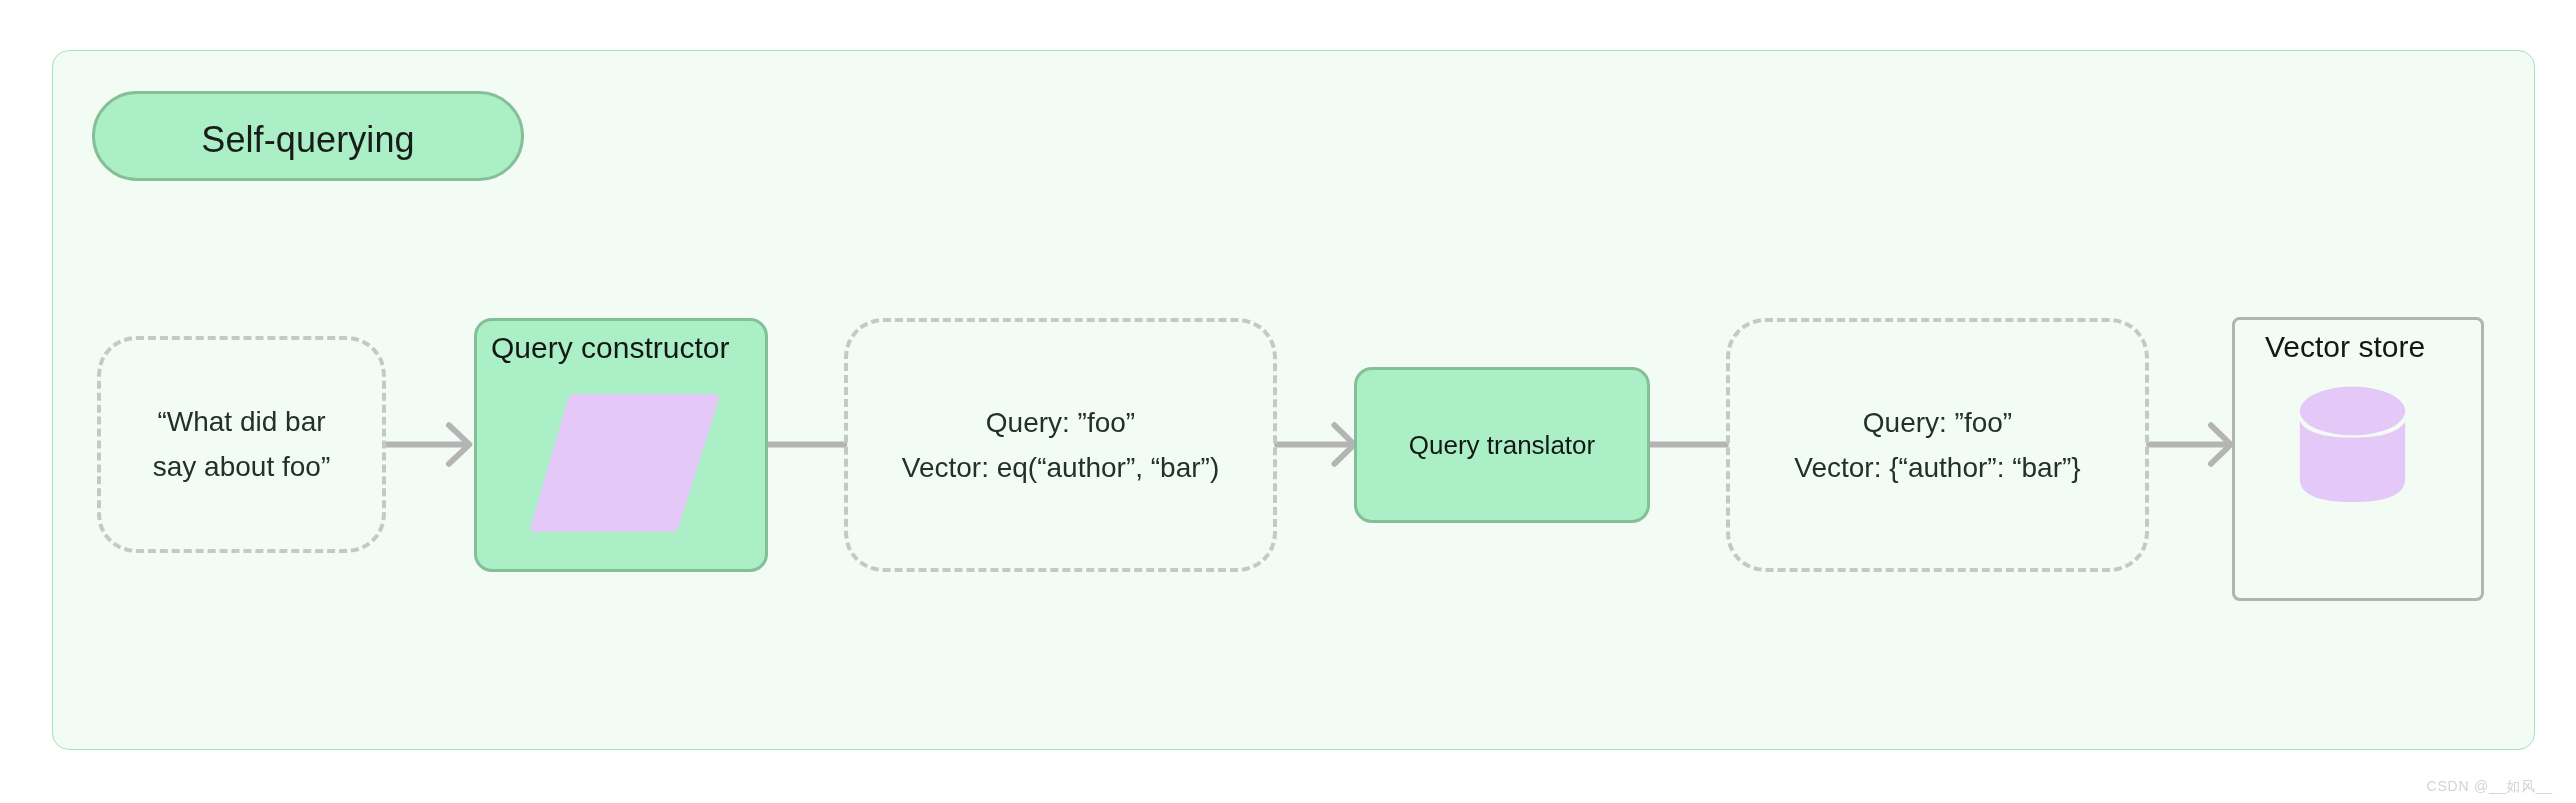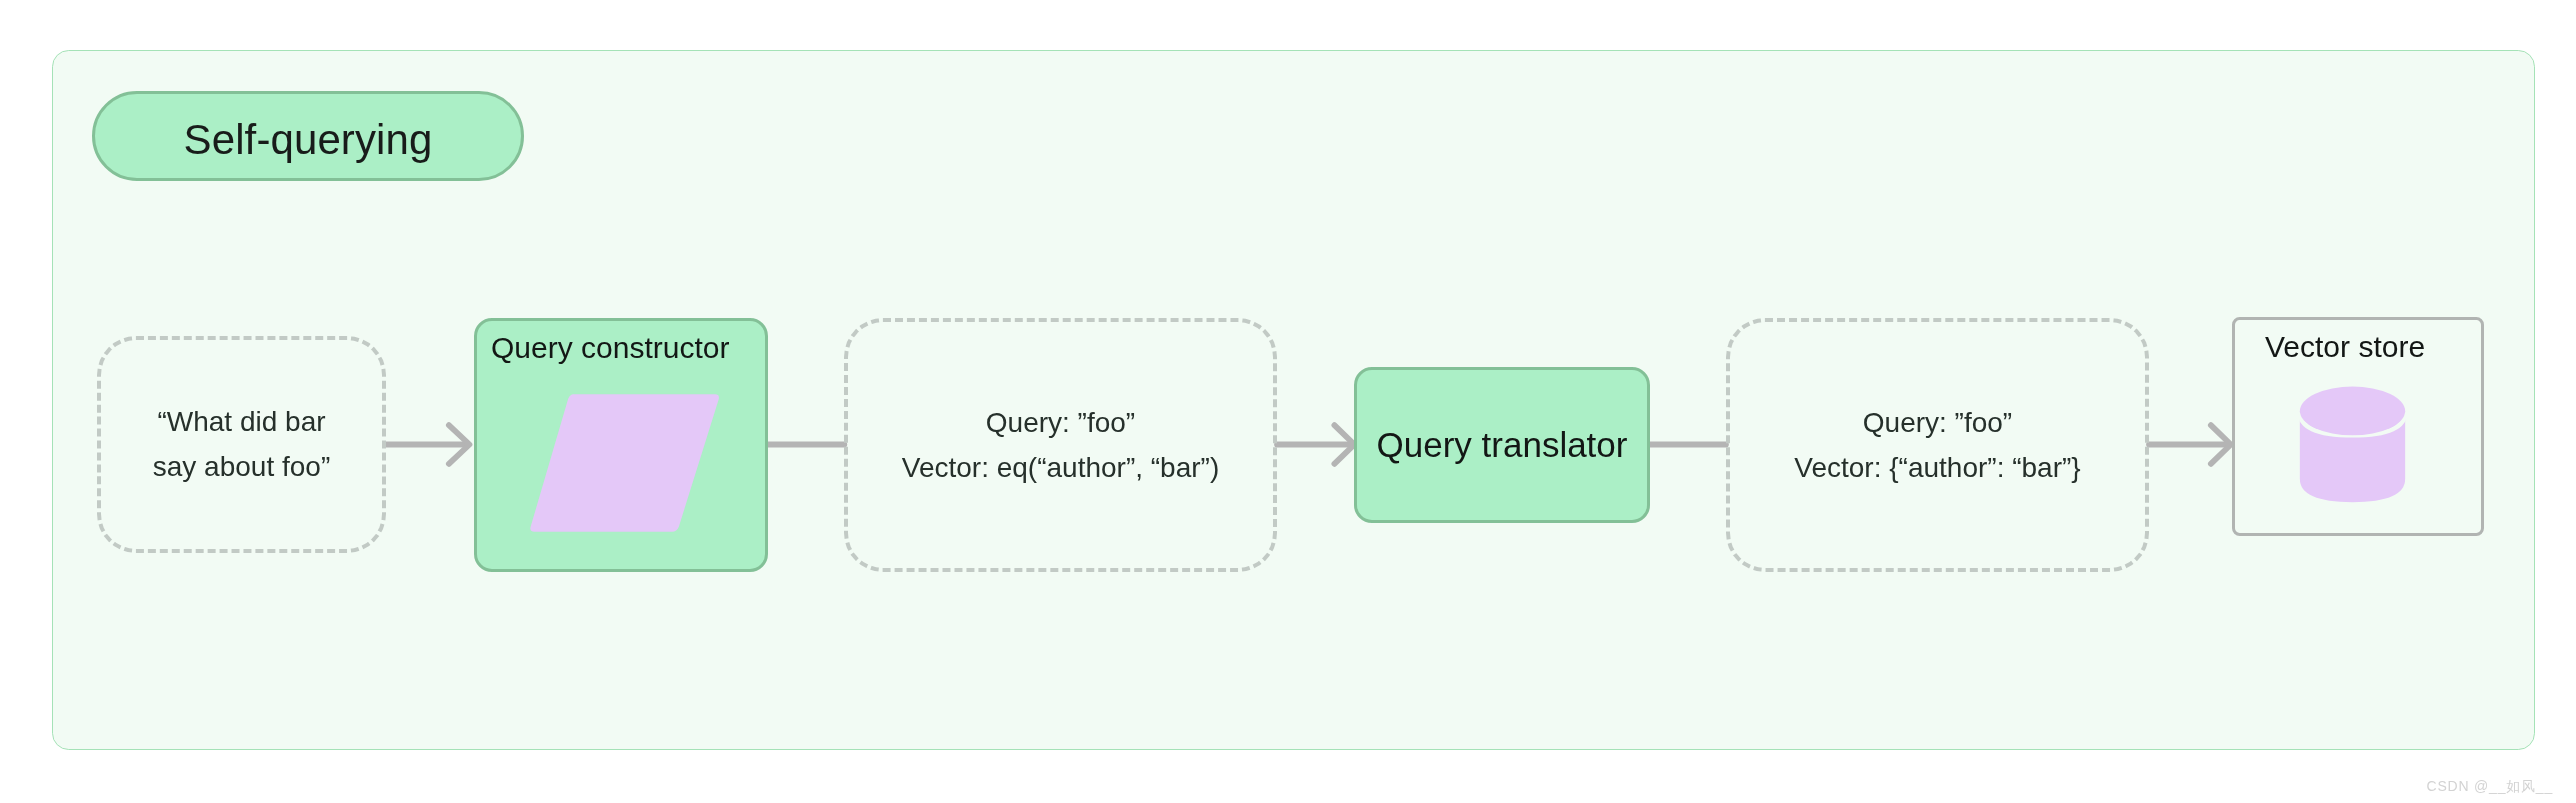--- a/index.html
+++ b/index.html
@@ -44,21 +44,21 @@
     height: 90px;
     box-sizing: border-box;
     background: #abefc6;
     border: 3.9px solid #83c097;
     border-radius: 45px;
     display: flex;
     align-items: center;
     justify-content: center;
   }
   .title-pill .pill-text {
-    font-size: 42px;
+    font-size: 36px;
     color: #181c1a;
     letter-spacing: 0.1px;
     line-height: 1;
     margin-top: 8px;
   }
 
   
   .node {
     position: absolute;
     box-sizing: border-box;
@@ -103,21 +103,21 @@
     line-height: 1.18;
     white-space: nowrap;
   }
 
   .node-title-center {
     position: absolute;
     left: 0; right: 0; top: 0; bottom: 0;
     display: flex;
     align-items: center;
     justify-content: center;
-    font-size: 35px;
+    font-size: 26px;
     color: #131715;
     white-space: nowrap;
   }
 
   
   .glyph-wrap {
     position: absolute;
     pointer-events: none;
   }
 
@@ -199,21 +199,21 @@
 
   <div class="node node-green" style="left:1354px; top:367px; width:296px; height:156px;">
     <div class="node-title-center">Query translator</div>
   </div>
 
   <div class="node node-dashed" style="left:1726px; top:318px; width:423px; height:254px;">
     <div class="line">Query: ”foo”</div>
     <div class="line">Vector: {“author”: “bar”}</div>
   </div>
 
-  <div class="node node-gray" style="left:2232px; top:317px; width:252px; height:219px;">
+  <div class="node node-gray" style="left:2232px; top:317px; width:252px; height:284px;">
     <div class="node-title-topleft" style="left:30px; top:9px;">Vector store</div>
     <div class="glyph-wrap" style="left:61px; top:64px; width:113px; height:122px;">
       <svg width="113" height="122" viewBox="0 0 176 190" xmlns="http://www.w3.org/2000/svg">
 
         <path d="M 6 42 L 6 148 Q 6 184 88 184 Q 170 184 170 148 L 170 42 Z" fill="#e4c8f8"></path>
 
         <path d="M 6 44 Q 6 80 88 80 Q 170 80 170 44" fill="none" stroke="#f2fbf4" stroke-width="7"></path>
 
         <ellipse cx="88" cy="42" rx="82" ry="38" fill="#e4c8f8"></ellipse>
       </svg>

